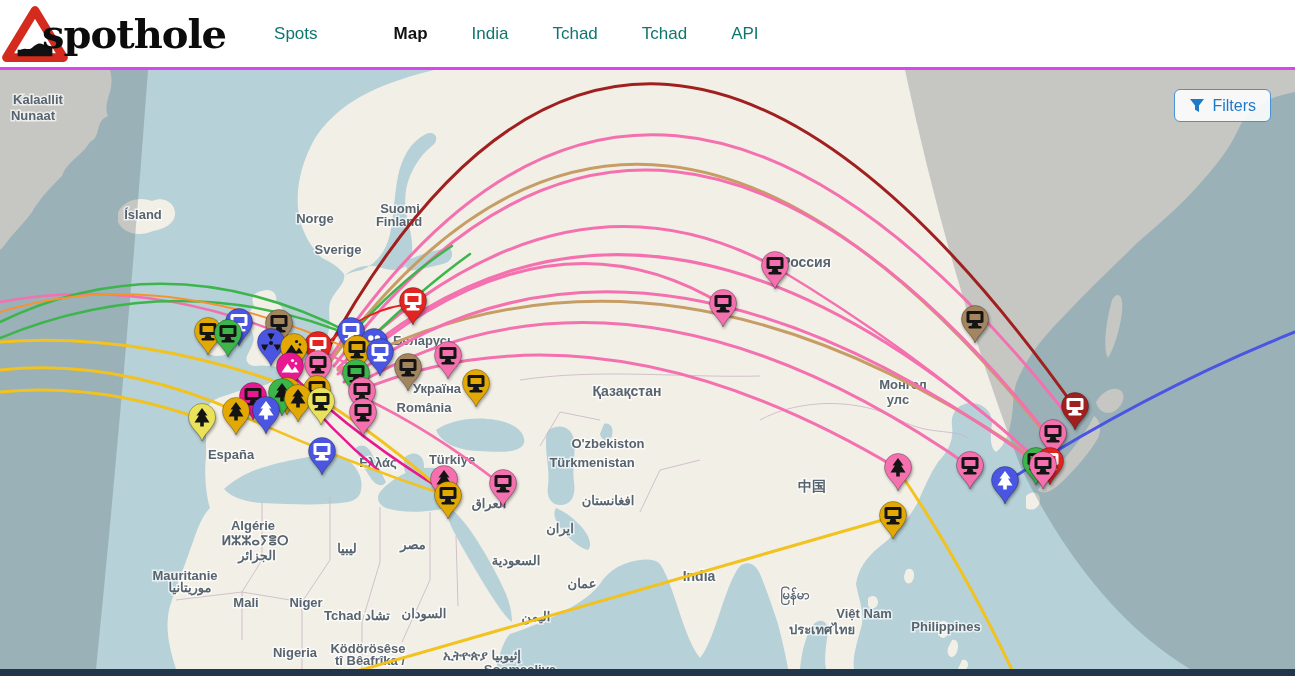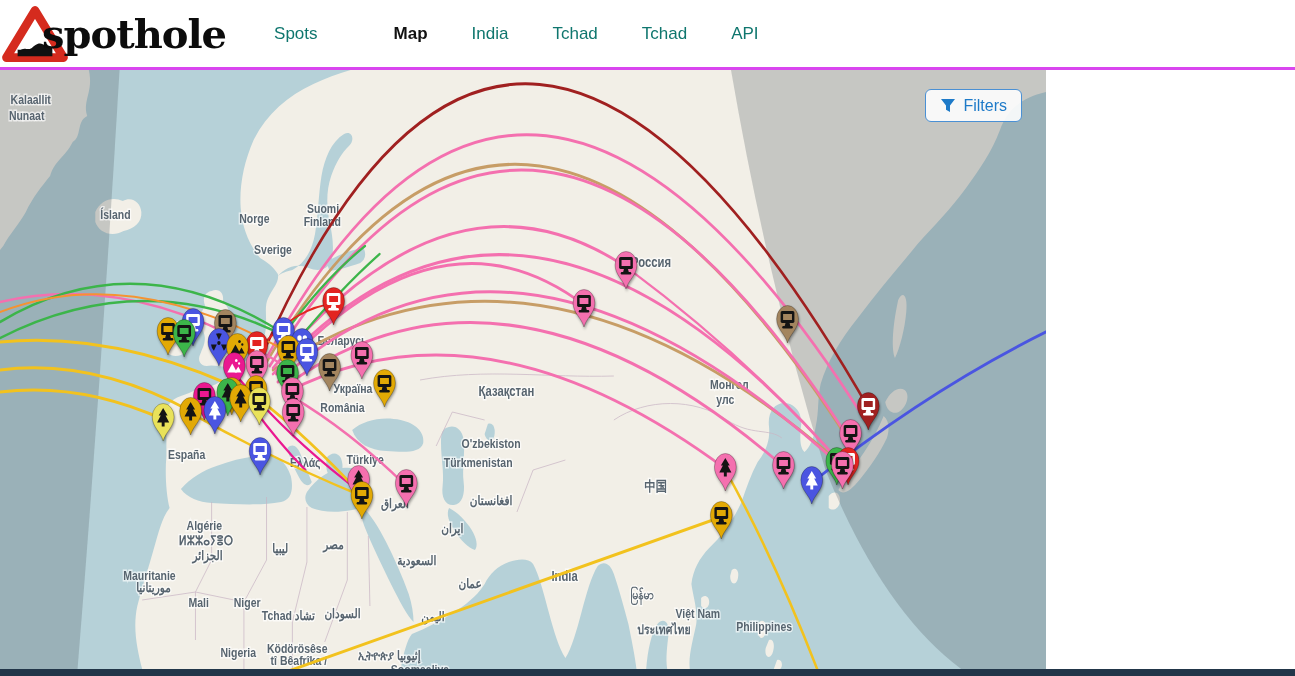--- a/index.html
+++ b/index.html
@@ -8,21 +8,21 @@
   
   .header { height:70px; background:#fff; border-bottom:3px solid #d946ef; display:flex; align-items:center; position:relative; z-index:10; }
   .brand { display:flex; align-items:center; margin-left:2px; cursor:pointer; }
   .brand svg { display:block; }
   .brand-text { font-family:"DejaVu Serif","Liberation Serif",serif; font-weight:bold; font-size:40px; color:#0c0c0c; margin-left:-26px; letter-spacing:-1px; }
   .nav { display:flex; align-items:center; margin-left:48px; gap:44px; }
   .nav-item { font-size:17px; color:#0f766e; cursor:pointer; }
   .nav-item.active { color:#121212; font-weight:bold;margin-left:32px; }
 
   
-  .map-wrap { position:relative; width:1046px; height:599px; overflow:hidden; background:#b6d1d8; cursor:grab; }
+  .map-wrap { position:relative; width:1295px; height:599px; overflow:hidden; background:#b6d1d8; cursor:grab; }
   .map-wrap svg.mapsvg { position:absolute; left:0; top:0; width:100%; height:100%; }
   .map-label { font-family:"Liberation Sans",sans-serif; font-weight:bold; fill:#57646f; paint-order:stroke; stroke:rgba(255,255,255,.65); stroke-width:3px; }
   .pin { filter:drop-shadow(1px 2px 1.5px rgba(0,0,0,.38)); cursor:pointer; }
 
   
   .map-controls { position:absolute; top:19px; right:24px; display:flex; gap:9px; z-index:5; }
   .map-btn { display:flex; align-items:center; gap:7px; height:33px; padding:0 14px; background:rgba(255,255,255,.88); border:1px solid #4a90d4; border-radius:6px; color:#1e7ac8; font-size:16px; font-family:"Liberation Sans",sans-serif; cursor:pointer;justify-content:center; }
   .map-btn svg { display:block; }
 
   

